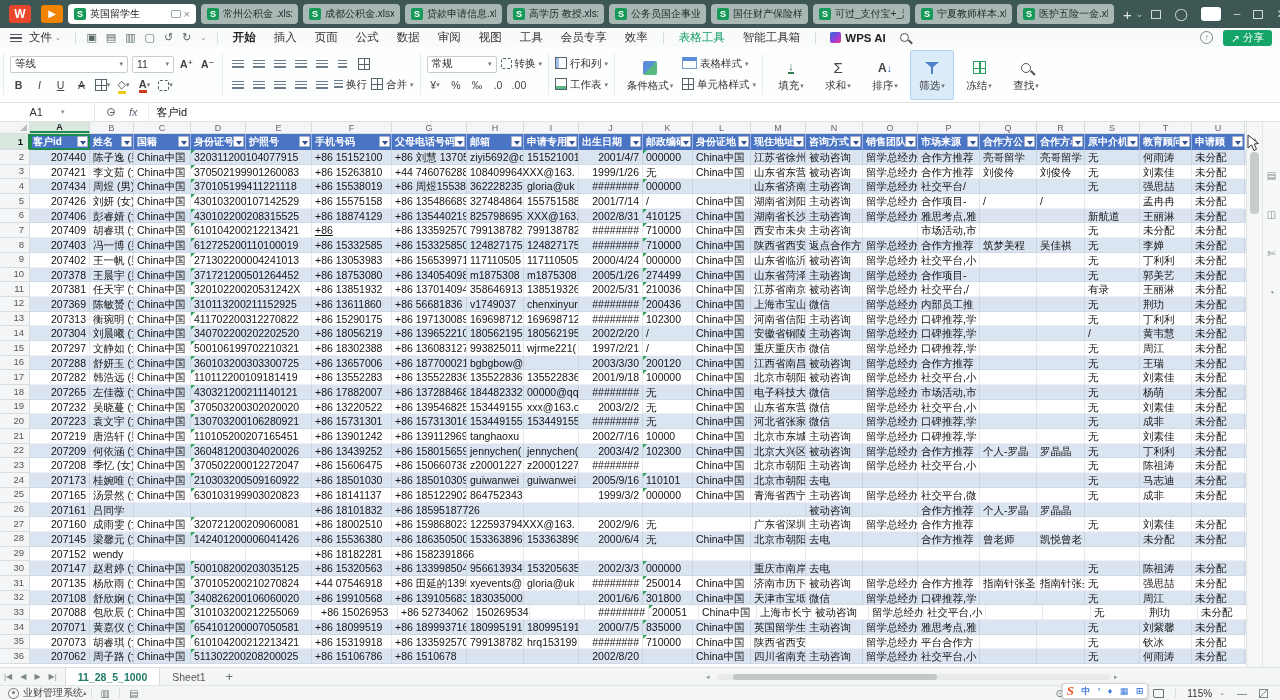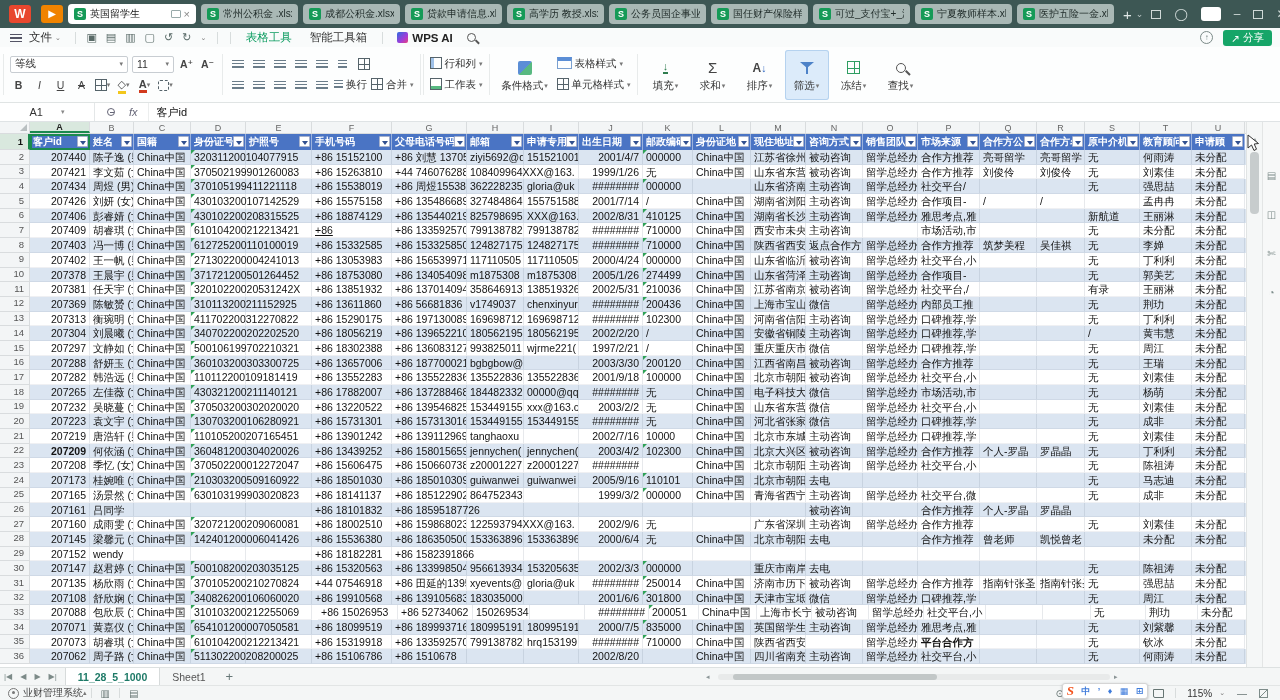--- a/index.html
+++ b/index.html
@@ -233,20 +233,32 @@
     </div>
     <span class="msep"></span>
     <span class="qi">▣</span>
     <span class="qi">▤</span>
     <span class="qi">▥</span>
     <span class="qi">▢</span>
     <span class="qi">↺</span>
     <span class="qi">↻</span>
     <span class="qi car">⌄</span>
     <span class="msep"></span>
+    <div id="menu-main" style="display:flex;align-items:center">
+        <div class="mitem mact">开始</div>
+        <div class="mitem">插入</div>
+        <div class="mitem">页面</div>
+        <div class="mitem">公式</div>
+        <div class="mitem">数据</div>
+        <div class="mitem">审阅</div>
+        <div class="mitem">视图</div>
+        <div class="mitem">工具</div>
+        <div class="mitem">会员专享</div>
+        <div class="mitem">效率</div>
+      </div>
     <span class="msep"></span>
     <div id="menu-ctx" style="display:flex;align-items:center">
         <div class="mitem mgreen">表格工具</div>
         <div class="mitem">智能工具箱</div>
       </div>
     <span class="msep"></span>
     <div id="ai-badge">
       <span class="ai-ic"></span>
       <span>WPS AI</span>
     </div>
@@ -360,20 +372,42 @@
             </div>
             <div class="smbtn gray">
               <div><span class="i-cell"></span></div>
               <div>合并</div>
               <div class="car">▾</div>
             </div>
           </div>
         </div>
       </div>
       <div class="rsep"></div>
+      <div class="rgroup">
+        <div class="rcol">
+          <div class="rrow">
+            <div class="selbox" style="width: 70px;">
+              <span>常规</span>
+              <span class="car">▾</span>
+            </div>
+            <div class="smbtn">
+              <div><span class="i-conv"></span></div>
+              <div>转换</div>
+              <div class="car">▾</div>
+            </div>
+          </div>
+          <div class="rrow">
+            <div class="mini">¥<span class="car">▾</span></div>
+            <div class="mini">%</div>
+            <div class="mini">‰</div>
+            <div class="mini">.0</div>
+            <div class="mini">.00</div>
+          </div>
+        </div>
+      </div>
       <div class="rsep"></div>
       <div class="rgroup">
         <div class="rcol">
           <div class="smbtn">
             <div><span class="i-rowcol"></span></div>
             <div>行和列</div>
             <div class="car">▾</div>
           </div>
           <div class="smbtn">
             <div><span class="i-sheet"></span></div>
@@ -1001,21 +1035,21 @@
           <div class="dcell" style="width: 55px;">留学总经办</div>
           <div class="dcell" style="width: 62px;">口碑推荐,学</div>
           <div class="dcell" style="width: 57px;"></div>
           <div class="dcell" style="width: 48px;"></div>
           <div class="dcell" style="width: 55px;">无</div>
           <div class="dcell" style="width: 52px;">刘素佳</div>
           <div class="dcell" style="width: 53px;">未分配</div>
         </div>
         <div class="drow even">
           <div class="rn">22</div>
-          <div class="dcell num" style="width: 60px; font-weight: bold;">207209</div>
+          <div class="dcell num" style="width: 60px;">207209</div>
           <div class="dcell" style="width: 44px;">何依涵 (女</div>
           <div class="dcell" style="width: 57px;">China中国</div>
           <div class="dcell ovf tri" style="width: 55px;">360481200304020026</div>
           <div class="dcell" style="width: 66px;"></div>
           <div class="dcell" style="width: 80px;">+86 13439252</div>
           <div class="dcell" style="width: 75px;">+86 1580156591</div>
           <div class="dcell" style="width: 57px;">jennychen(</div>
           <div class="dcell" style="width: 55px;">jennychen(</div>
           <div class="dcell num" style="width: 64px;">2003/4/2</div>
           <div class="dcell tri" style="width: 50px;">102300</div>
@@ -1328,21 +1362,21 @@
           <div class="dcell" style="width: 80px;">+86 15319918</div>
           <div class="dcell" style="width: 75px;">+86 1335925706</div>
           <div class="dcell" style="width: 57px;">799138782</div>
           <div class="dcell" style="width: 55px;">hrq153199</div>
           <div class="dcell num" style="width: 64px;">########</div>
           <div class="dcell tri" style="width: 50px;">710000</div>
           <div class="dcell" style="width: 58px;">China中国</div>
           <div class="dcell" style="width: 55px;">陕西省西安</div>
           <div class="dcell" style="width: 57px;"></div>
           <div class="dcell" style="width: 55px;">留学总经办</div>
-          <div class="dcell" style="width: 62px; font-weight: bold;">平台合作方</div>
+          <div class="dcell" style="width: 62px;">平台合作方</div>
           <div class="dcell" style="width: 57px;"></div>
           <div class="dcell" style="width: 48px;"></div>
           <div class="dcell" style="width: 55px;">无</div>
           <div class="dcell" style="width: 52px;">钦冰</div>
           <div class="dcell" style="width: 53px;">未分配</div>
         </div>
         <div class="drow even">
           <div class="rn">36</div>
           <div class="dcell num" style="width: 60px;">207062</div>
           <div class="dcell" style="width: 44px;">周子路 (女</div>

